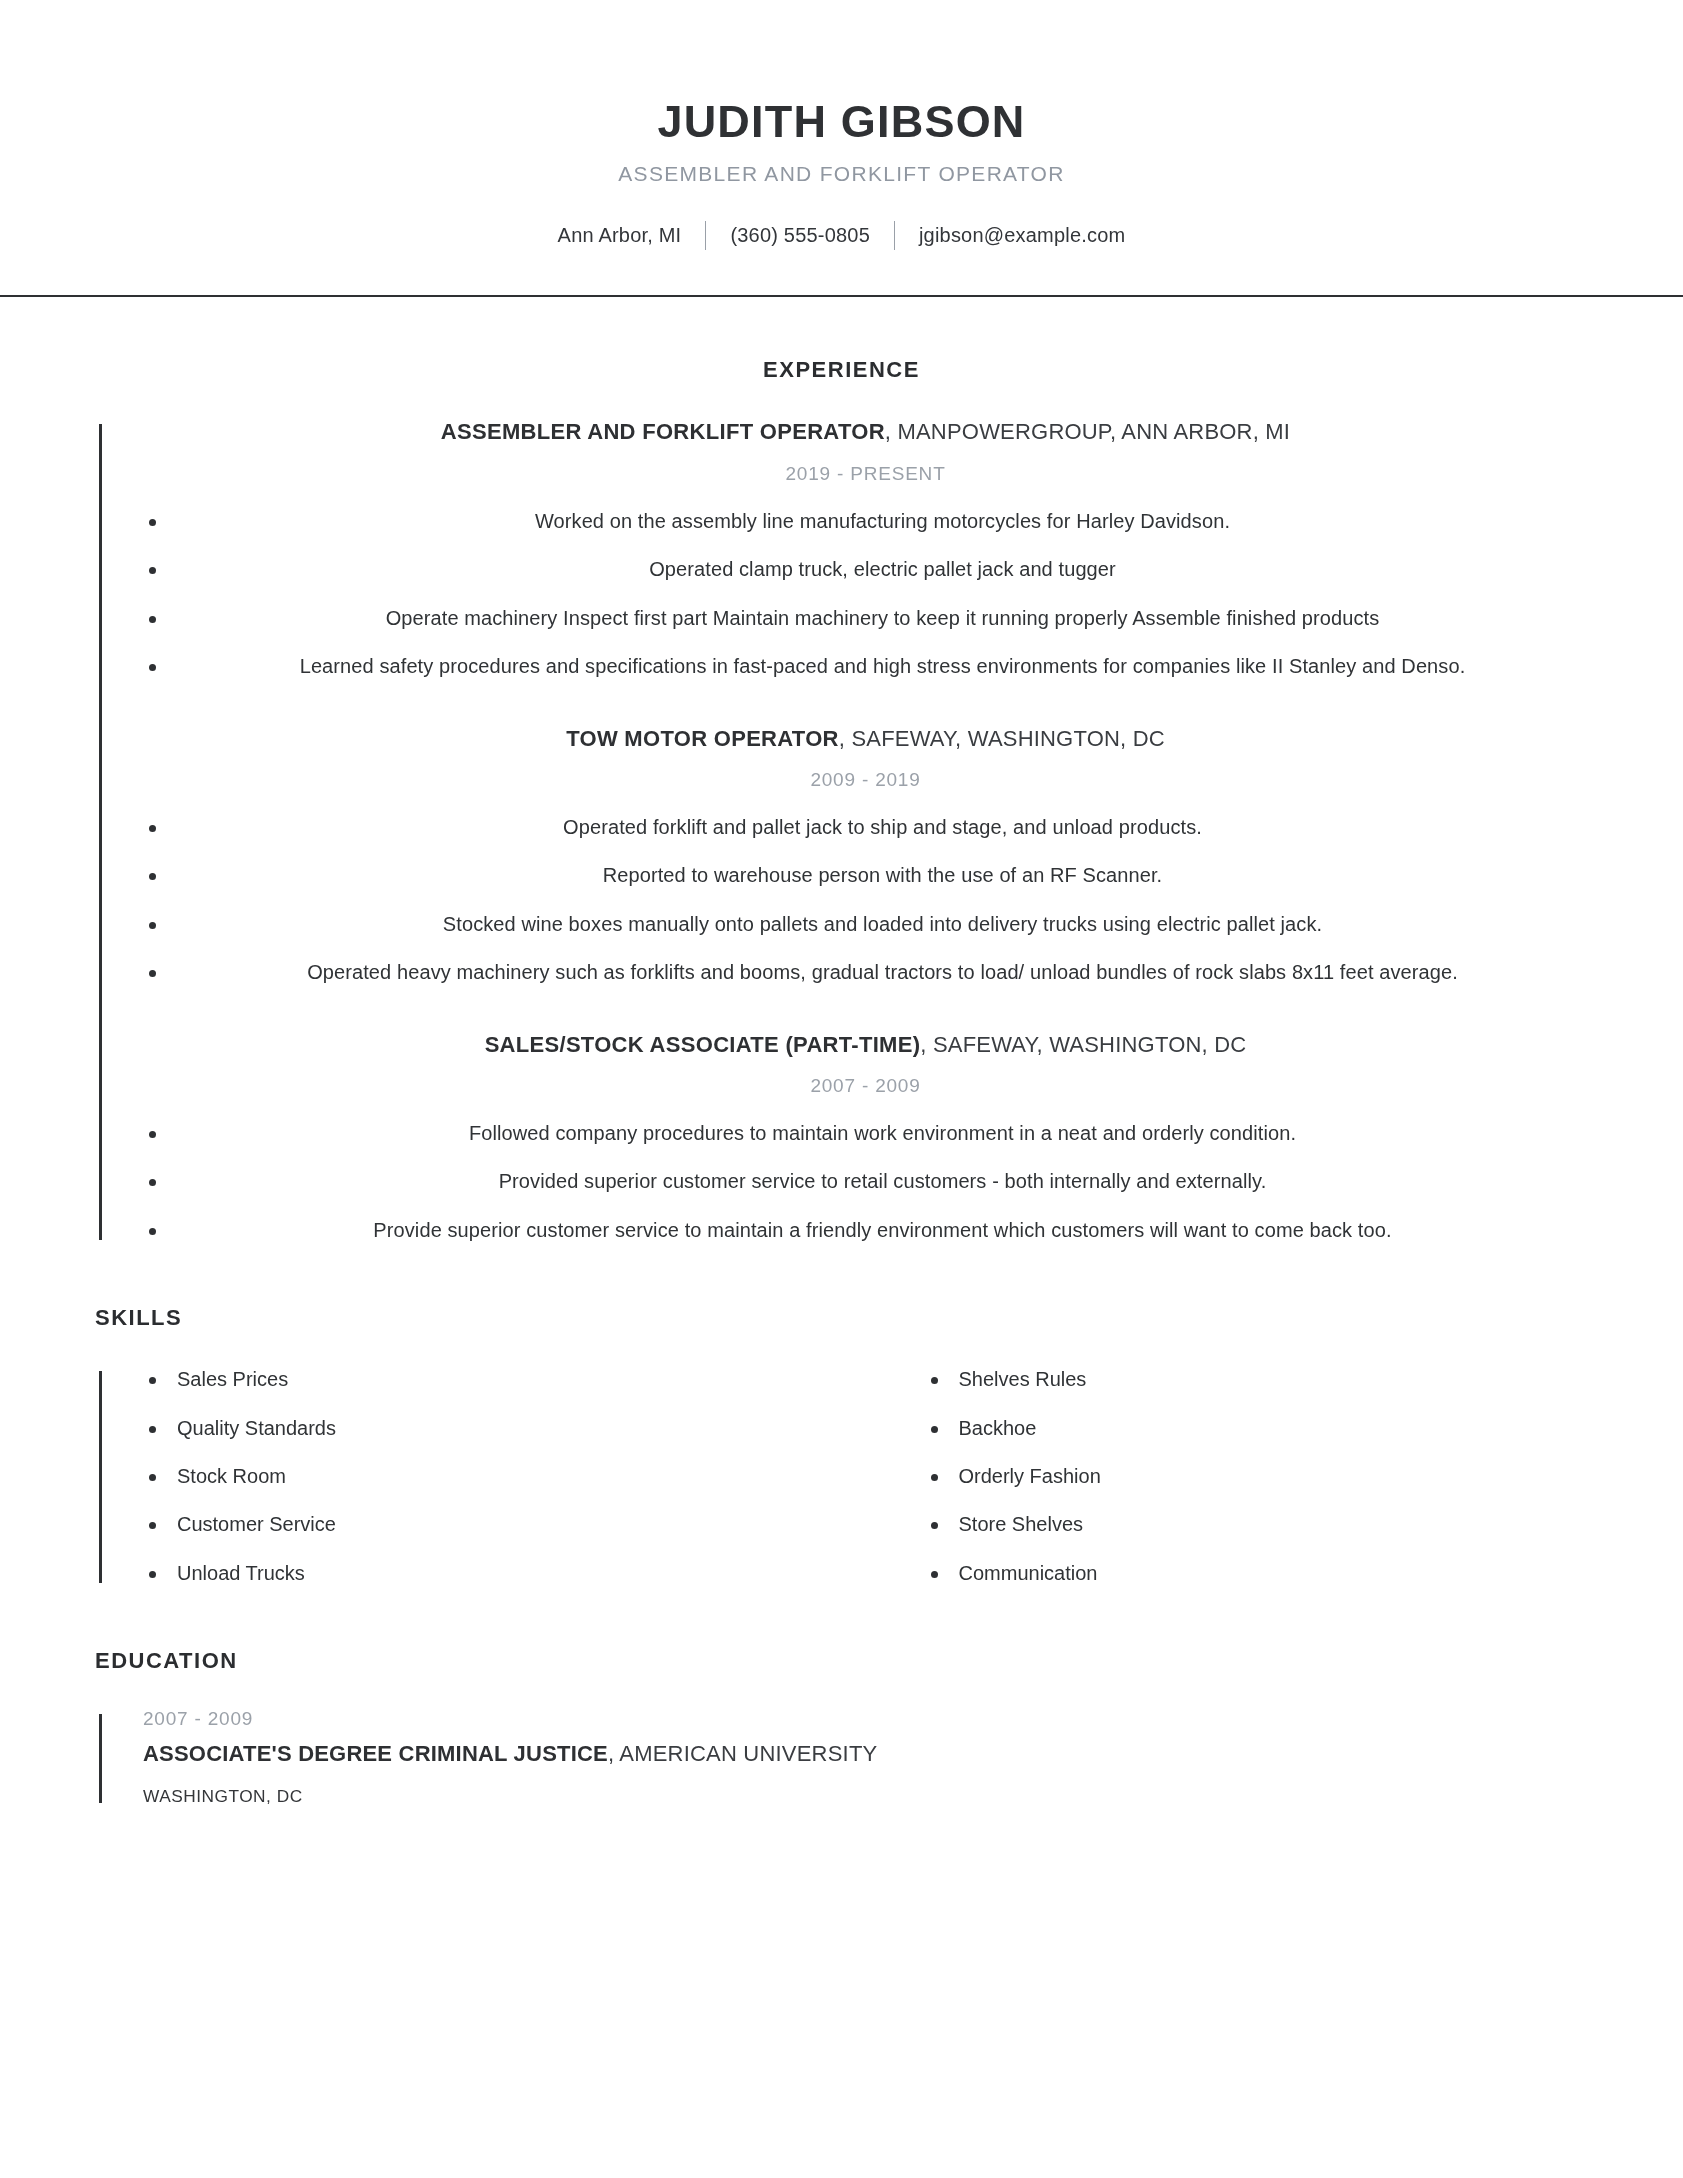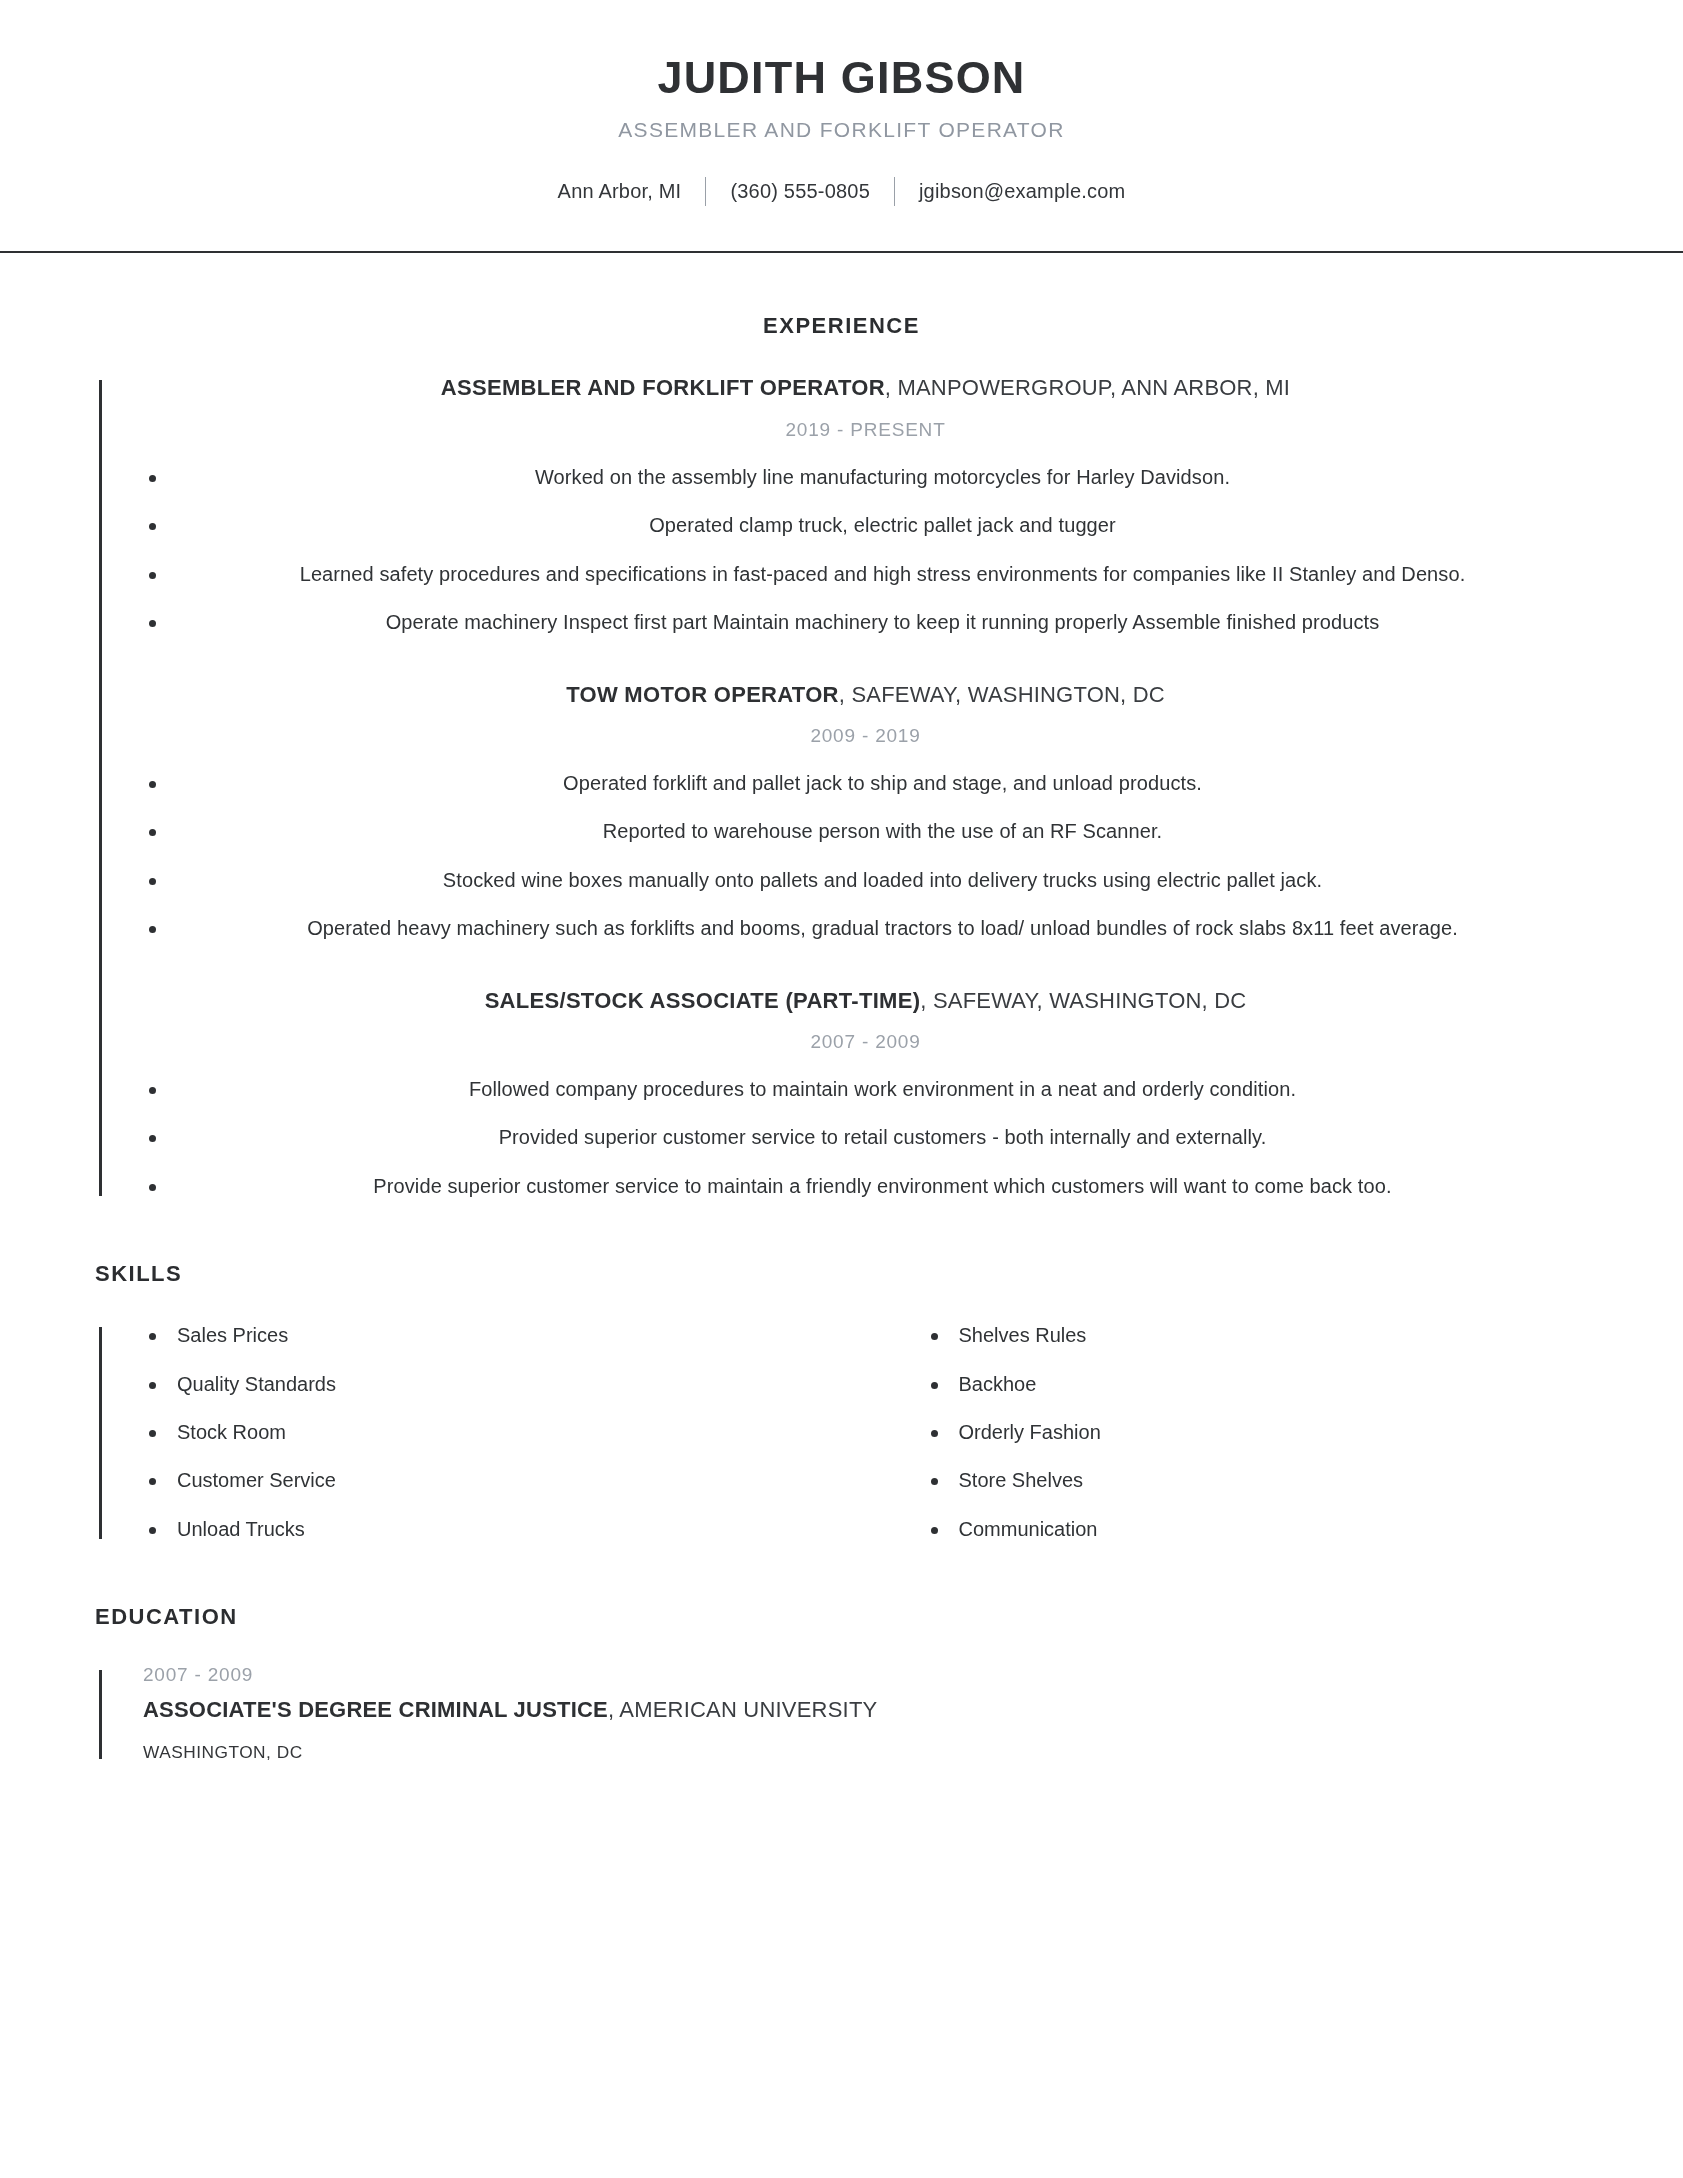--- a/index.html
+++ b/index.html
@@ -19,21 +19,21 @@
   .page {
     position: relative;
     width: 1683px;
     height: 2178px;
     background: #ffffff;
     overflow: hidden;
   }
 
   
   .header {
-    padding-top: 54px;
+    padding-top: 98px;
     padding-bottom: 0;
     text-align: center;
   }
 
   .full-name {
     font-size: 45px;
     font-weight: bold;
     letter-spacing: 1.2px;
     color: #2f3134;
     line-height: 1.05;
@@ -247,22 +247,22 @@
       <div class="rail-wrap">
 
         <div class="job">
           <div class="job-heading">
             <span class="role">ASSEMBLER AND FORKLIFT OPERATOR</span><span class="org">, MANPOWERGROUP, ANN ARBOR, MI</span>
           </div>
           <div class="job-dates">2019 - PRESENT</div>
           <ul class="bullets">
             <li>Worked on the assembly line manufacturing motorcycles for Harley Davidson.</li>
             <li>Operated clamp truck, electric pallet jack and tugger</li>
+            <li>Operate machinery Inspect first part Maintain machinery to keep it running properly Assemble finished products</li>
             <li>Learned safety procedures and specifications in fast-paced and high stress environments for companies like II Stanley and Denso.</li>
-            <li>Operate machinery Inspect first part Maintain machinery to keep it running properly Assemble finished products</li>
           </ul>
         </div>
 
         <div class="job">
           <div class="job-heading">
             <span class="role">TOW MOTOR OPERATOR</span><span class="org">, SAFEWAY, WASHINGTON, DC</span>
           </div>
           <div class="job-dates">2009 - 2019</div>
           <ul class="bullets">
             <li>Operated forklift and pallet jack to ship and stage, and unload products.</li>

